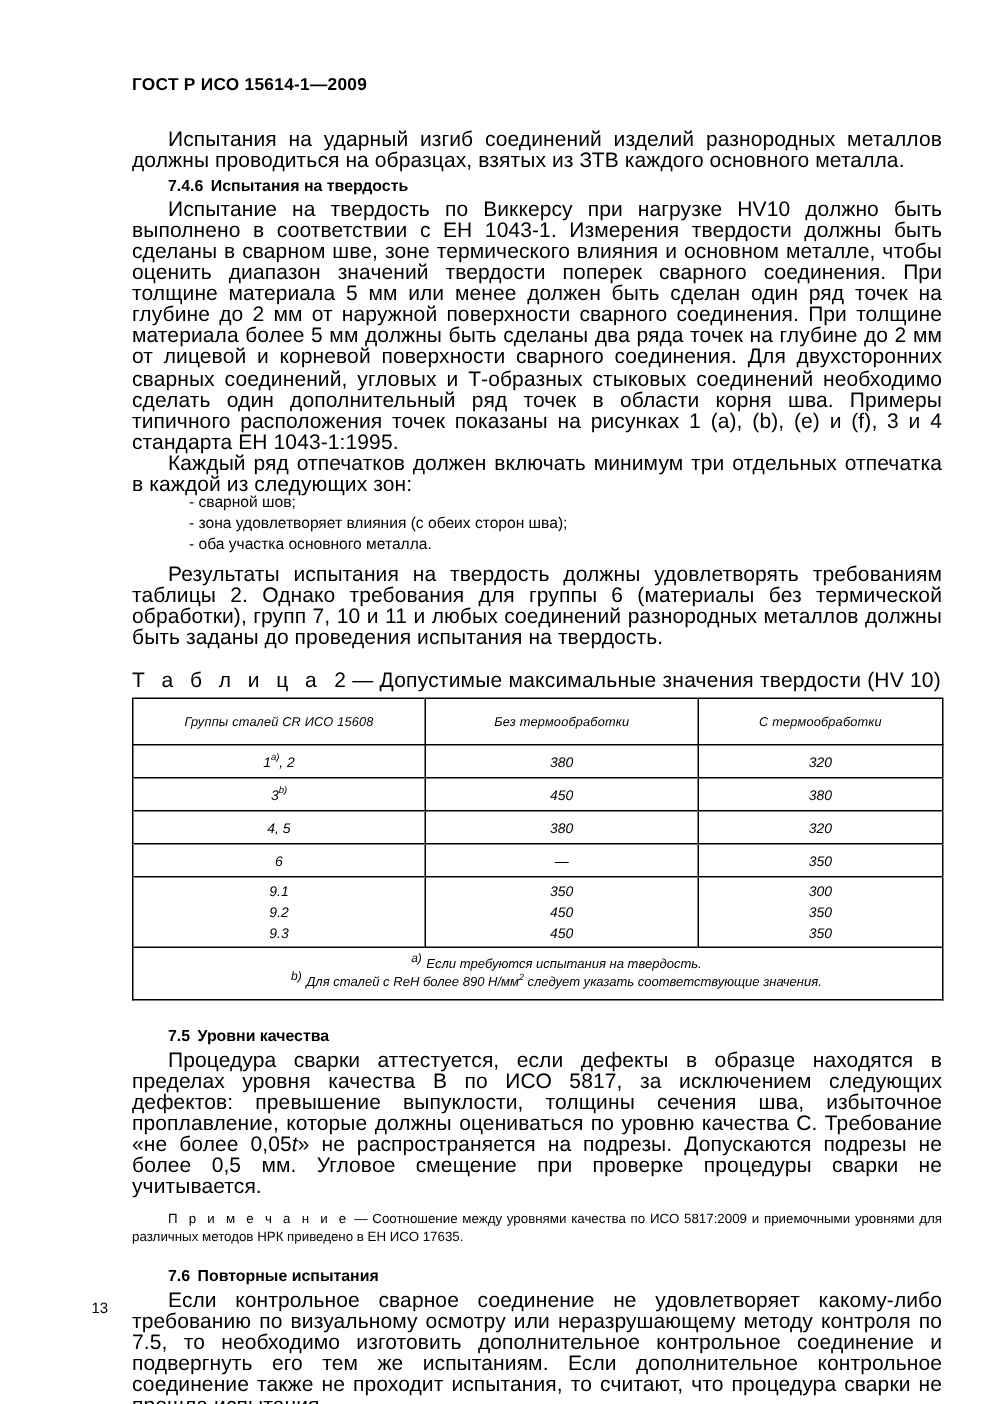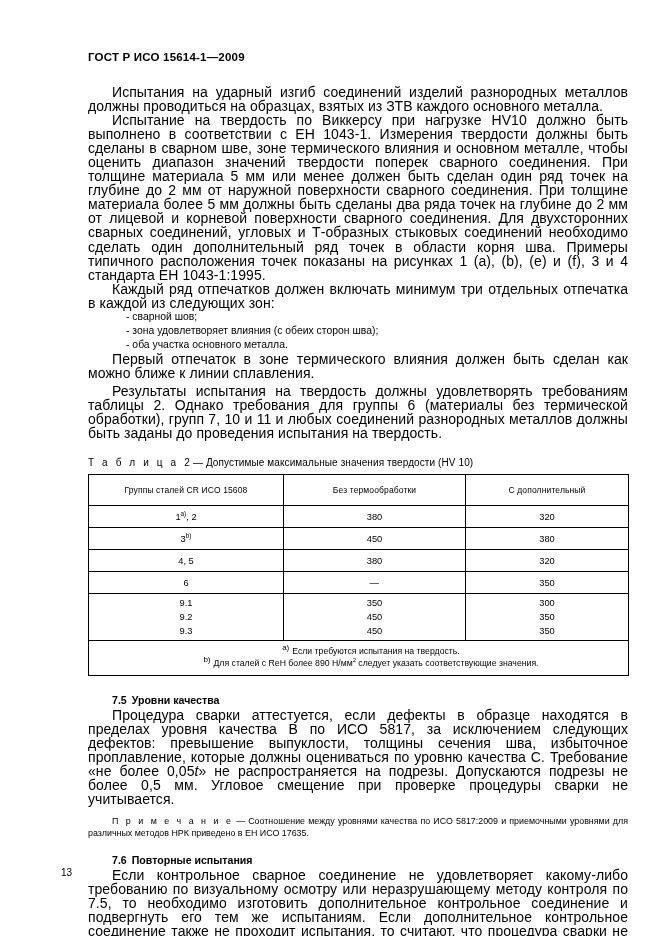--- a/index.html
+++ b/index.html
@@ -63,21 +63,21 @@
     line-height: 14.05px;
     text-indent: 0;
     padding-left: 38px;
   }
   .gap-sm { height: 4px; }
   .gap-md { height: 9px; }
   .gap-lg { height: 13px; }
 
   
   .table-caption {
-    font-size: 10px;
+    font-size: 14px;
     line-height: 13px;
     margin-top: 16px;
     margin-bottom: 5px;
     letter-spacing: 0.01em;
   }
   .table-caption .spaced {
     letter-spacing: 0.26em;
   }
   table.hardness {
     border-collapse: collapse;
@@ -89,20 +89,21 @@
   table.hardness col.c2 { width: 182px; }
   table.hardness col.c3 { width: 163px; }
   table.hardness th,
   table.hardness td {
     border-left: 1.1px solid #000;
     border-right: 1.1px solid #000;
     text-align: center;
     font-weight: normal;
     font-size: 8.6px;
     padding: 0;
+    font-style: italic;
   }
   table.hardness thead th {
     height: 30px;
     vertical-align: middle;
     border-bottom: 1.6px solid #000;
     font-size: 8.5px;
     letter-spacing: 0.015em;
   }
   table.hardness tbody td {
     height: 21px;
@@ -161,49 +162,51 @@
 <body>
 
 <div class="page">
 
   <div class="content">
 
     <div class="doc-header">ГОСТ Р ИСО 15614-1—2009</div>
 
     <p class="body-text">Испытания на ударный изгиб соединений изделий разнородных металлов должны проводиться на образцах, взятых из ЗТВ каждого основного металла.</p>
 
+    <h3 class="section-head">
+      <span class="num">7.4.6</span><span>Испытания на твердость</span>
+    </h3>
 
     <p class="body-text">Испытание на твердость по Виккерсу при нагрузке HV10 должно быть выполнено в соответствии с ЕН 1043-1. Измерения твердости должны быть сделаны в сварном шве, зоне термического влияния и основном металле, чтобы оценить диапазон значений твердости поперек сварного соединения. При толщине материала 5 мм или менее должен быть сделан один ряд точек на глубине до 2 мм от наружной поверхности сварного соединения. При толщине материала более 5 мм должны быть сделаны два ряда точек на глубине до 2 мм от лицевой и корневой поверхности сварного соединения. Для двухсторонних сварных соединений, угловых и Т-образных стыковых соединений необходимо сделать один дополнительный ряд точек в области корня шва. Примеры типичного расположения точек показаны на рисунках 1 (a), (b), (e) и (f), 3 и 4 стандарта ЕН 1043-1:1995.</p>
     <p class="body-text">Каждый ряд отпечатков должен включать минимум три отдельных отпечатка в каждой из следующих зон:</p>
 
     <ul class="dash-list">
       <li>- сварной шов;</li>
       <li>- зона удовлетворяет влияния (с обеих сторон шва);</li>
       <li>- оба участка основного металла.</li>
     </ul>
 
-    <p class="body-text">Первый отпечаток в зоне термического влияния должен быть сделан как можно ближе к линии сплавления.</p>
     <div class="gap-sm"></div>
     <p class="body-text">Результаты испытания на твердость должны удовлетворять требованиям таблицы 2. Однако требования для группы 6 (материалы без термической обработки), групп 7, 10 и 11 и любых соединений разнородных металлов должны быть заданы до проведения испытания на твердость.</p>
 
     <div class="table-caption">
       <span class="spaced">Т а б л и ц а</span>&nbsp;&nbsp;<span>2</span>&nbsp;<span>— Допустимые максимальные значения твердости (HV 10)</span>
     </div>
 
     <table class="hardness">
       <colgroup>
         <col class="c1">
           <col class="c2">
           <col class="c3">
       </colgroup>
       <thead>
         <tr>
           <th>Группы сталей CR ИСО 15608</th>
           <th>Без термообработки</th>
-          <th>С дополнительный</th>
+          <th>С термообработки</th>
         </tr>
       </thead>
       <tbody>
         <tr>
           <td><span>1</span><sup>a)</sup><span>, 2</span></td>
           <td>380</td>
           <td>320</td>
         </tr>
         <tr>
           <td><span>3</span><sup>b)</sup><span></span></td>

